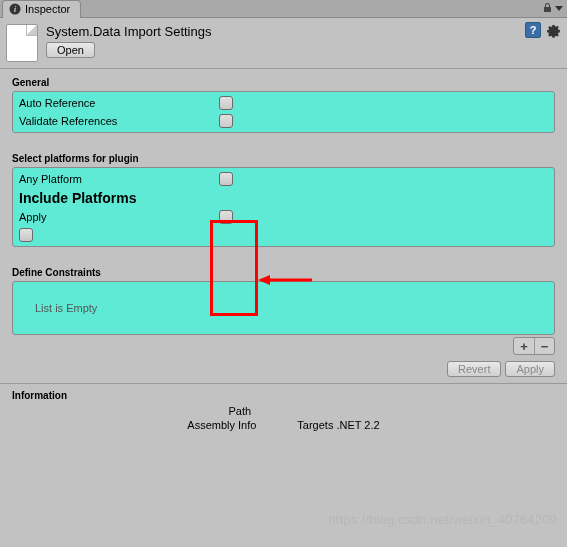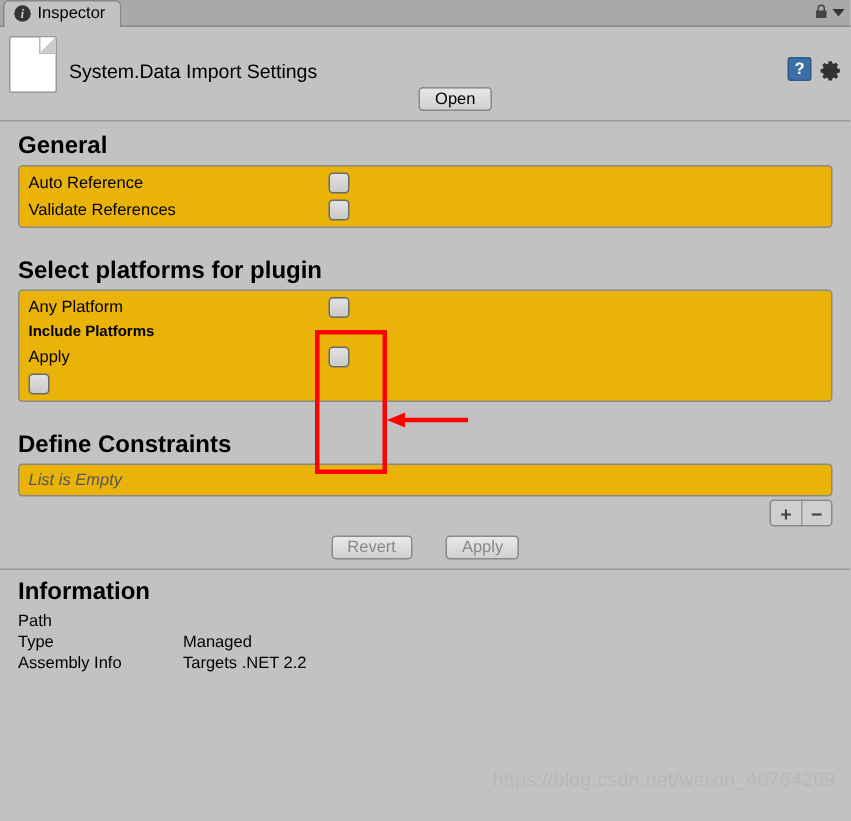--- a/index.html
+++ b/index.html
@@ -76,21 +76,20 @@
   .header-main {
     flex: 1;
     display: flex;
     flex-direction: column;
     gap: 3px;
   }
   .header-top {
     display: flex;
     justify-content: space-between;
     align-items: flex-start;
-    margin-top: 16px;
   }
   .title {
     font-size: 13px;
     padding-top: 2px;
   }
   .header-icons {
     display: flex;
     gap: 4px;
     align-items: center;
   }
@@ -113,52 +112,52 @@
   .btn {
     background: linear-gradient(#e8e8e8, #d0d0d0);
     border: 1px solid #8a8a8a;
     border-radius: 3px;
     padding: 1px 10px;
     font-size: 11px;
     cursor: pointer;
   }
   .open-row {
     display:flex;
-    justify-content:center;
+    justify-content:flex-start;
   }
   .divider {
     height: 1px;
     background: #999;
     margin: 4px 0 8px 0;
   }
   .panel {
     padding: 0 12px;
   }
   .section-title {
     font-weight: bold;
-    font-size: 16px;
+    font-size: 10px;
     margin: 6px 0 3px 0;
   }
   .boxed {
     border: 1px solid #8a8a8a;
-    background: #eab308;
+    background: #5eead4;
     border-radius: 3px;
     padding: 2px 6px;
   }
   .row {
     display: flex;
     align-items: center;
     height: 18px;
   }
   .row-label {
     width: 200px;
   }
   .sub-head {
     font-weight: bold;
-    font-size: 10px;
+    font-size: 14px;
     padding: 2px 0;
   }
   .checkbox {
     width: 14px; height: 14px;
     border: 1px solid #6a6a6a;
     border-radius: 3px;
     background: linear-gradient(#e2e2e2, #c9c9c9);
     cursor: pointer;
     display: inline-block;
   }
@@ -181,30 +180,31 @@
     width: 20px; height: 16px;
     display:flex;align-items:center;justify-content:center;
     font-size: 13px;
     font-weight: bold;
     color: #444;
     cursor: pointer;
   }
   .list-btn + .list-btn { border-left: 1px solid #999; }
   .buttons-row {
     display:flex;
-    justify-content:center;
-    gap:22px;
+    justify-content:flex-end;
+    gap:4px;
     padding: 6px 12px 4px 12px;
   }
   .btn-disabled {
     color: #888;
   }
   .info-row {
     display: flex;
     padding: 1px 0;
+    justify-content: center;
   }
   .info-label { width: 110px; }
   .section-gap { height: 14px; }
   
   .red-box {
     position: absolute;
     border: 3px solid #f00;
     pointer-events: none;
   }
   .red-arrow {
@@ -295,21 +295,21 @@
       <span class="checkbox"></span>
     </div>
     <div class="row">
       <span class="checkbox"></span>
     </div>
   </div>
 
   <div class="section-gap"></div>
 
   <div class="section-title">Define Constraints</div>
-  <div class="boxed" style="padding:0;font-style:italic;">
+  <div class="boxed" style="padding:16px;">
     <div class="list-empty">List is Empty</div>
   </div>
   <div class="list-footer">
     <div class="list-btns">
       <div class="list-btn">+</div>
       <div class="list-btn">−</div>
     </div>
   </div>
 </div>
 
@@ -317,24 +317,20 @@
   <button class="btn btn-disabled">Revert</button>
   <button class="btn btn-disabled">Apply</button>
 </div>
 
 <div class="divider" style="margin:2px 0 6px 0;"></div>
 
 <div class="panel">
   <div class="section-title">Information</div>
   <div class="info-row">
     <span class="info-label">Path</span>
-  </div>
-  <div class="info-row">
-    <span class="info-label">Type</span>
-    <span>Managed</span>
   </div>
   <div class="info-row">
     <span class="info-label">Assembly Info</span>
     <span>Targets .NET 2.2</span>
   </div>
 </div>
 
 <div class="red-box" style="left:210px; top:220px; width:48px; height:96px;"></div>
 <svg class="red-arrow" style="left:258px; top:272px;" width="56" height="16">
   <line x1="54" y1="8" x2="8" y2="8" stroke="#f00" stroke-width="3"></line>

